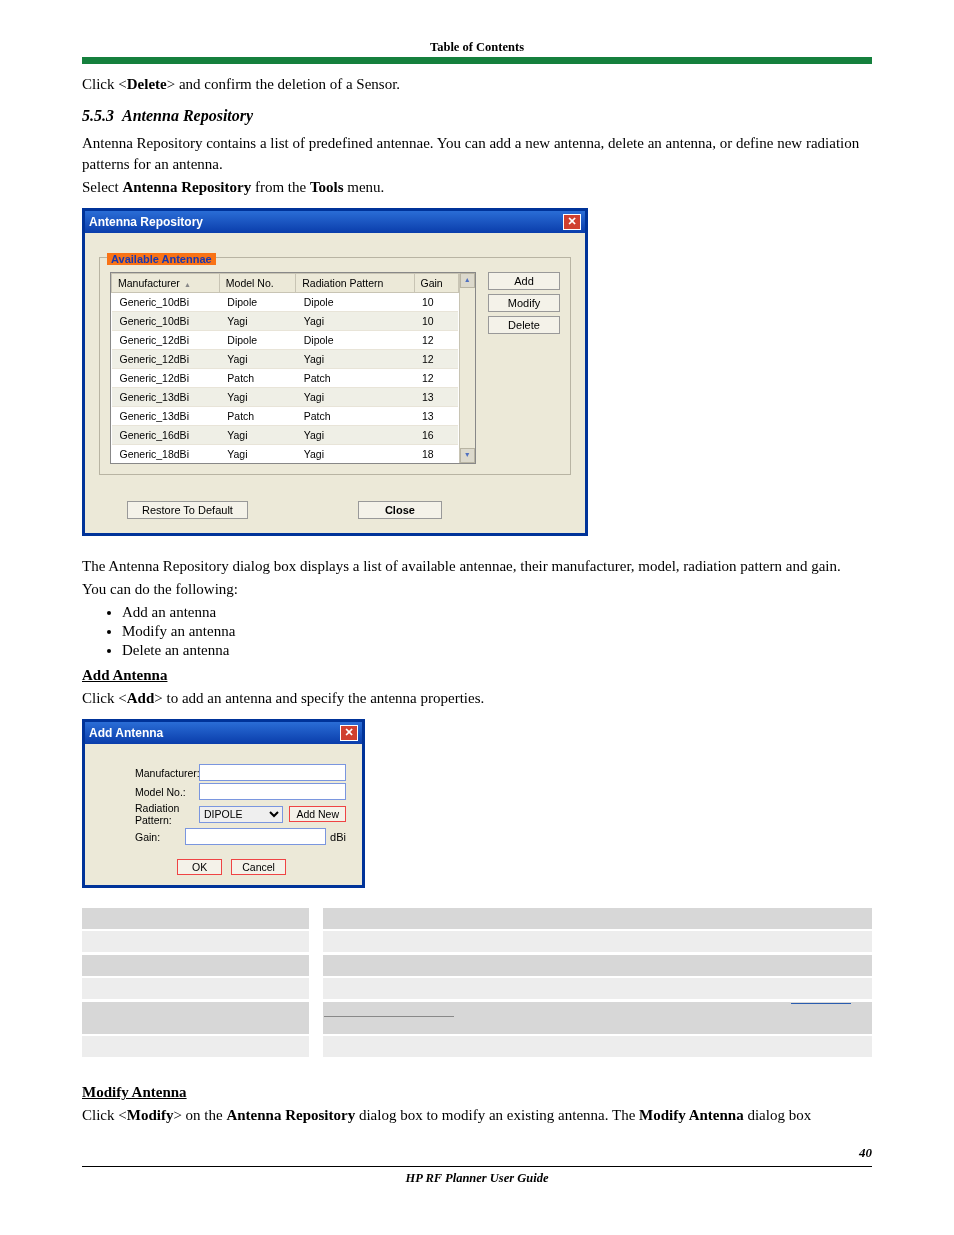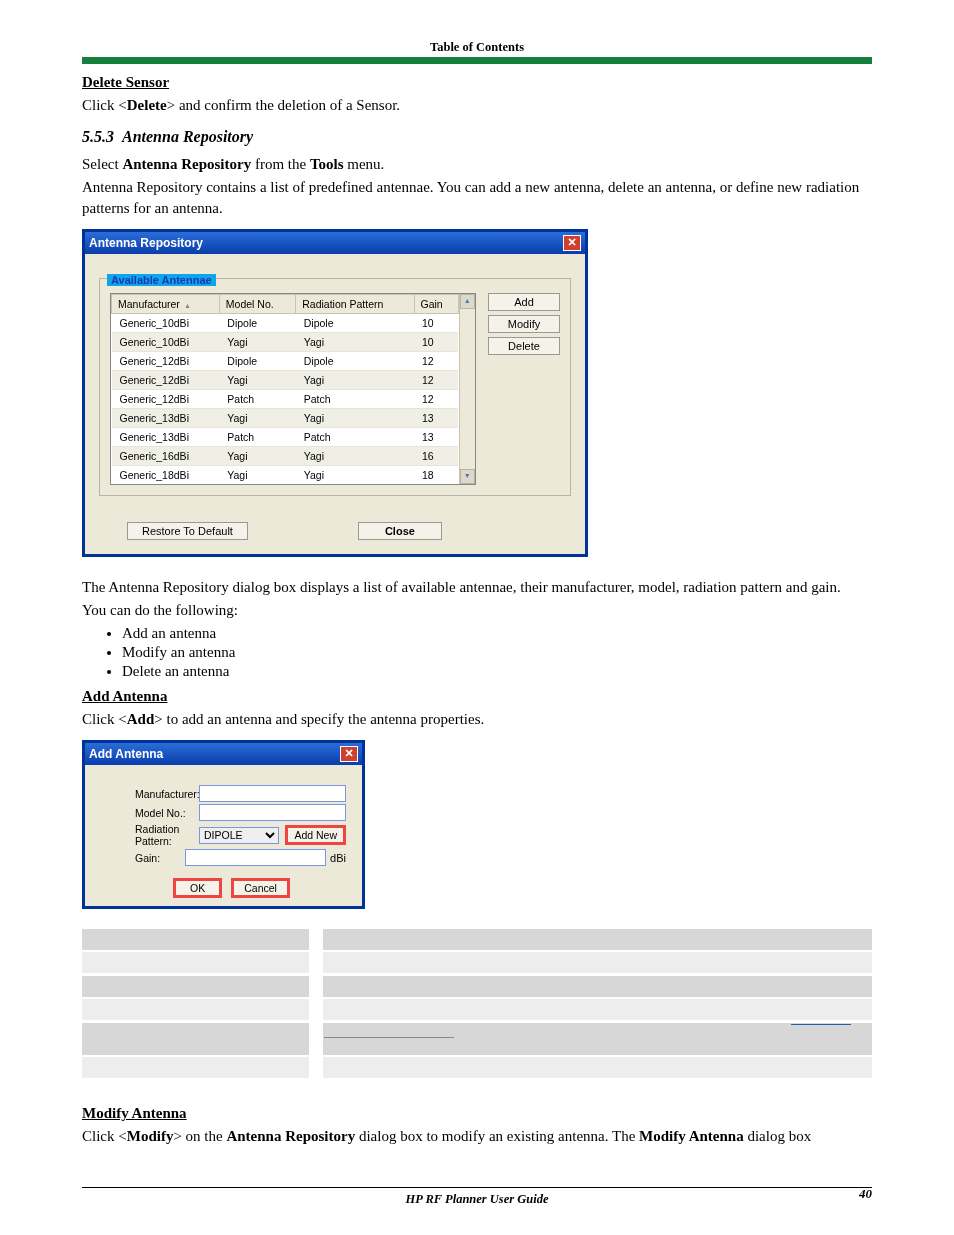--- a/index.html
+++ b/index.html
@@ -16,40 +16,40 @@
   .h-sub { font-size:15px; font-weight:bold; text-decoration:underline; margin:4px 0 4px 0;}
   .para { font-size:15px; line-height:1.4; margin:2px 0;}
   .h-sec { font-size:16px; font-style:italic; font-weight:bold; margin:12px 0 8px 0;}
   ul.bul { margin:4px 0 8px 40px; padding:0;}
   ul.bul li { font-size:15px; margin:2px 0;}
   .footer-line {
     border-top:1px solid #000; margin-top:40px; padding-top:4px;
     text-align:center; font-size:12.5px; font-style:italic; font-weight:bold;
     position:relative;
   }
-  .page-num { position:absolute; right:0; top:-22px; font-style:italic; font-weight:bold; font-size:13px;margin-top:20px;}
+  .page-num { position:absolute; right:0; top:-22px; font-style:italic; font-weight:bold; font-size:13px;}
   
   .dlg {
     border:3px solid #003399; background:#ece9d8;
     font-family:Tahoma,Arial,sans-serif; font-size:11px;
     margin:10px 0 20px 0;
   }
   .dlg-title {
     background:linear-gradient(#2a6dd6,#0a3dab);
     color:#fff; font-weight:bold; padding:3px 4px;
     display:flex; justify-content:space-between; align-items:center;
     font-size:12px;
   }
   .close-x {
     background:#d04030; border:1px solid #fff; color:#fff;
     width:16px; height:14px; font-size:11px; line-height:12px;
     text-align:center; font-weight:bold;
   }
   .dlg-body { padding:12px 14px 14px 14px; }
-  .fieldset-label { color:#1838b0; font-size:11px; font-weight:bold; position:relative; top:8px; left:8px; background:#0ea5e9; padding:0 4px; display:inline-block;}
+  .fieldset-label { color:#1838b0; font-size:11px; font-weight:bold; position:relative; top:8px; left:8px; background:#f97316; padding:0 4px; display:inline-block;}
   .group-box { border:1px solid #b8b4a3; padding:14px 10px 10px 10px; }
   
   .repo { width:500px; }
   .repo-table-wrap { border:1px solid #888; background:#fff; display:flex; }
   .repo-table { border-collapse:collapse; width:100%; font-size:10.5px;}
   .repo-table th {
     background:#ece9d8; border:1px solid #c8c4b4; font-weight:normal;
     text-align:left; padding:3px 6px;
   }
   .repo-table td { border-top:1px solid #e8e4d8; padding:3px 6px 3px 8px; }
@@ -64,51 +64,50 @@
     display:block; background:#f4f2e9; border:1px solid #999;
     padding:2px 0; text-align:center; font-size:11px; margin-bottom:4px;
   }
   .bottom-btn { background:#f4f2e9; border:1px solid #999; padding:2px 14px; font-size:11px;}
   
   .add-dlg { width:277px; }
   .form-row { display:flex; align-items:center; margin:2px 0; }
   .form-row label { width:64px; font-size:10.5px;margin-left:24px; }
   .form-row input[type=text] { flex:1; border:1px solid #7a96df; height:15px; font-size:10.5px; padding:0 2px;}
   .form-row select { flex:1; border:1px solid #7a96df; height:17px; font-size:10.5px;}
-  .mini-btn { background:#f4f2e9; border:3px solid #ef4444; padding:1px 6px; font-size:10.5px; margin-left:6px;}
+  .mini-btn { background:#f4f2e9; border:1px solid #ef4444; padding:1px 6px; font-size:10.5px; margin-left:6px;}
   .unit { font-size:11px; margin-left:4px;}
   .ok-row { text-align:center; margin-top:16px;}
   
   .gt { width:100%; border-collapse:collapse; margin:12px 0 24px 0;}
   .gt td.hdr-l { background:#d7d7d7; height:19px; width:225px; border-bottom:2px solid #fff;}
   .gt td.hdr-r { background:#d7d7d7; height:19px; border-bottom:2px solid #fff;}
   .gt td.cell-l { background:#ededed; height:19px; width:225px; border-bottom:3px solid #fff;}
   .gt td.cell-r { background:#ededed; height:19px; border-bottom:3px solid #fff;}
   .gt .link-ph { margin-left:6px; width:60px; border-bottom:1px solid #2a5db0; display:inline-block; float:right; margin-right:20px;}
   .gap-col { width:12px; background:#fff;}
 </style>
 </head>
 <body>
 
 <div class="page">
 
   <div class="toc-line">Table of Contents</div>
 
-  <div class="h-sub">Delete Sensor</div>
   <p class="para">
     <span>Click &lt;</span><b>Delete</b><span>&gt; and confirm the deletion of a Sensor.</span>
   </p>
 
   <div class="h-sec">
     <span>5.5.3</span>&nbsp;&nbsp;<span>Antenna Repository</span>
   </div>
+  <p class="para">Antenna Repository contains a list of predefined antennae. You can add a new antenna, delete an antenna, or define new radiation patterns for an antenna.</p>
   <p class="para">
     <span>Select </span><b>Antenna Repository</b><span> from the </span><b>Tools</b><span> menu.</span>
   </p>
-  <p class="para">Antenna Repository contains a list of predefined antennae. You can add a new antenna, delete an antenna, or define new radiation patterns for an antenna.</p>
 
   <div class="dlg repo">
     <div class="dlg-title">
       <span>Antenna Repository</span>
       <span class="close-x">✕</span>
     </div>
     <div class="dlg-body">
       <span class="fieldset-label">Available Antennae</span>
       <div class="group-box">
         <div style="display:flex;">

